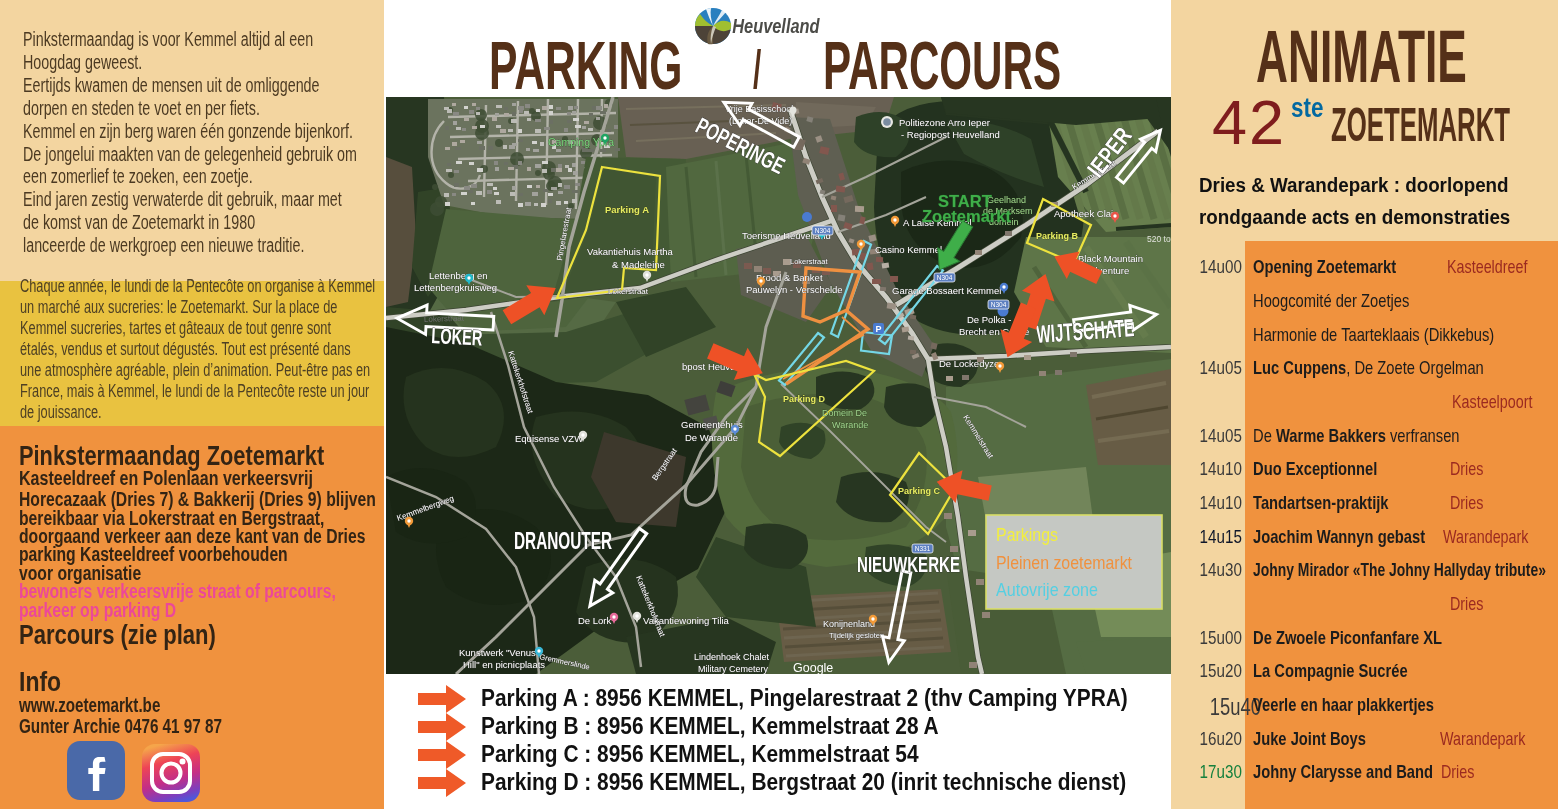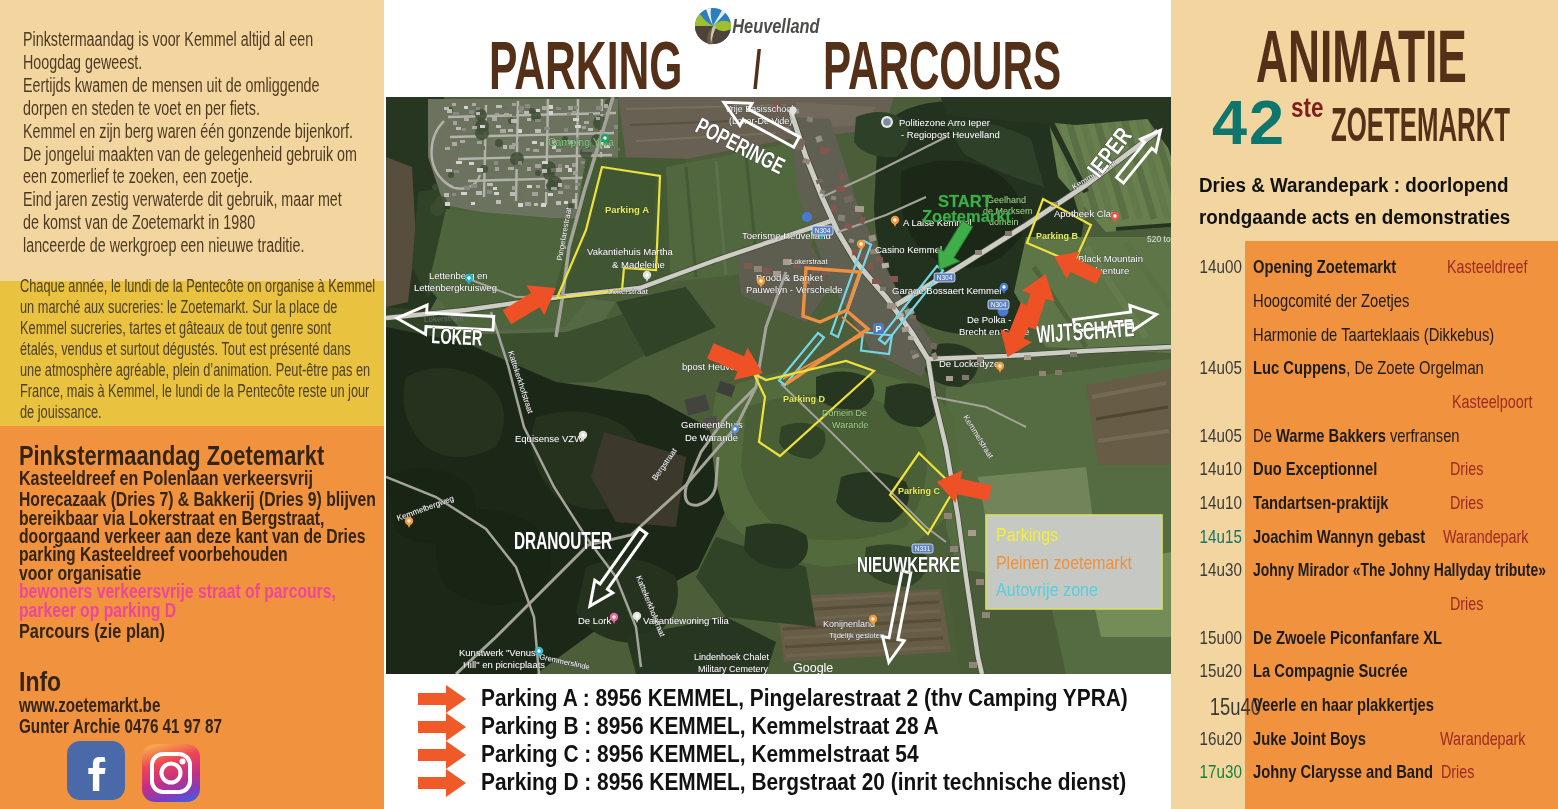--- a/index.html
+++ b/index.html
@@ -44,21 +44,21 @@
 <div class="abs" style="left:19px; top:490px; font-size:20px; font-weight:bold; color:#332414; line-height:18.6px;"><span class="cx" style="transform:scaleX(0.785);">Horecazaak (Dries 7) &amp; Bakkerij (Dries 9) blijven<br>
 bereikbaar via Lokerstraat en Bergstraat,<br>
 doorgaand verkeer aan deze kant van de Dries</span></div>
 
 <div class="abs" style="left:19px; top:545px; font-size:20px; font-weight:bold; color:#332414; line-height:18.6px;"><span class="cx" style="transform:scaleX(0.785);">parking Kasteeldreef voorbehouden<br>
 voor organisatie</span></div>
 
 <div class="abs" style="left:19px; top:582px; font-size:20px; font-weight:bold; color:#ec4899; line-height:18.6px;"><span class="cx" style="transform:scaleX(0.785);">bewoners verkeersvrije straat of parcours,<br>
 parkeer op parking D</span></div>
 
-<div class="abs" style="left:19px; top:620px; font-size:20px; font-weight:bold; color:#332414;"><span class="cx" style="transform:scaleX(0.815);">Parcours (zie plan)</span></div>
+<div class="abs" style="left:19px; top:620px; font-size:27px; font-weight:bold; color:#332414;"><span class="cx" style="transform:scaleX(0.815);">Parcours (zie plan)</span></div>
 
 
 <div class="abs" style="left:19px; top:666px; font-size:28px; font-weight:bold; color:#332414;"><span class="cx" style="transform:scaleX(0.82);">Info</span></div>
 
 <div class="abs" style="left:19px; top:694px; font-size:20px; font-weight:bold; color:#332414;"><span class="cx" style="transform:scaleX(0.76);">www.zoetemarkt.be</span></div>
 
 <div class="abs" style="left:19px; top:715px; font-size:20px; font-weight:bold; color:#332414;"><span class="cx" style="transform:scaleX(0.763);">Gunter Archie 0476 41 97 87</span></div>
 
 <svg class="abs" style="left:67px; top:741px;" width="58" height="59" viewBox="0 0 58 59">
 <rect x="0" y="0" width="58" height="59" rx="13" fill="#4a69a8"></rect>
@@ -717,22 +717,22 @@
 
 <div class="abs" style="left:481px; top:684px; font-size:23px; font-weight:bold; color:#111111; line-height:28px;"><span class="cx" style="transform:scaleX(0.908);">Parking A : 8956 KEMMEL, Pingelarestraat 2 (thv Camping YPRA)<br>
 Parking B : 8956 KEMMEL, Kemmelstraat 28 A<br>
 Parking C : 8956 KEMMEL, Kemmelstraat 54<br>
 Parking D : 8956 KEMMEL, Bergstraat 20 (inrit technische dienst)</span></div>
 
 <div class="abs" style="left:1171px; top:0; width:387px; height:809px; background:#f3d5a0;"></div>
 
 <div class="abs" style="left:1256px; top:14px; font-size:74px; font-weight:bold; color:#553018;"><span class="cx" style="transform:scaleX(0.599);">ANIMATIE</span></div>
 
-<div class="abs" style="left:1212px; top:86px; font-size:63px; font-weight:bold; color:#0f766e;"><span class="cx" style="transform:scaleX(1); letter-spacing:2px;">42</span></div>
-<div class="abs" style="left:1291px; top:92px; font-size:28px; font-weight:bold; color:#7f1d1d;"><span class="cx" style="transform:scaleX(0.8);">ste</span></div>
+<div class="abs" style="left:1212px; top:86px; font-size:63px; font-weight:normal; color:#7f1d1d;"><span class="cx" style="transform:scaleX(1); letter-spacing:2px;">42</span></div>
+<div class="abs" style="left:1291px; top:92px; font-size:28px; font-weight:bold; color:#0369a1;"><span class="cx" style="transform:scaleX(0.8);">ste</span></div>
 <div class="abs" style="left:1331px; top:97px; font-size:48px; font-weight:bold; color:#553018;"><span class="cx" style="transform:scaleX(0.537);">ZOETEMARKT</span></div>
 
 <div class="abs" style="left:1199px; top:170px; font-size:20px; font-weight:bold; color:#111111; line-height:31.5px;"><span class="cx" style="transform:scaleX(0.94);">Dries &amp; Warandepark : doorlopend<br>
 rondgaande acts en demonstraties</span></div>
 
 <div class="abs" style="left:1245px; top:241px; width:313px; height:568px; background:#f0923e;"></div>
 
 <div class="abs" style="left:1176px; top:256px; width:66px; text-align:right; font-size:19px; color:#3a3a3a;"><span class="cx" style="transform:scaleX(0.8); transform-origin:100% 0; display:inline-block;">14u00</span></div>
 <div class="abs" style="left:1253px; top:256px; font-size:19px; color:#1c1c1c;"><span class="cx" style="transform:scaleX(0.775);"><b>Opening Zoetemarkt</b></span></div>
 <div class="abs" style="left:1447px; top:256px; font-size:19px; color:#9b2a20;"><span class="cx" style="transform:scaleX(0.754);">Kasteeldreef</span></div>
@@ -742,21 +742,21 @@
 <div class="abs" style="left:1253px; top:357px; font-size:19px; color:#1c1c1c;"><span class="cx" style="transform:scaleX(0.775);"><b>Luc Cuppens</b>, De Zoete Orgelman</span></div>
 <div class="abs" style="left:1452px; top:391px; font-size:19px; color:#9b2a20;"><span class="cx" style="transform:scaleX(0.754);">Kasteelpoort</span></div>
 <div class="abs" style="left:1176px; top:425px; width:66px; text-align:right; font-size:19px; color:#3a3a3a;"><span class="cx" style="transform:scaleX(0.8); transform-origin:100% 0; display:inline-block;">14u05</span></div>
 <div class="abs" style="left:1253px; top:425px; font-size:19px; color:#1c1c1c;"><span class="cx" style="transform:scaleX(0.775);">De <b>Warme Bakkers</b> verfransen</span></div>
 <div class="abs" style="left:1176px; top:458px; width:66px; text-align:right; font-size:19px; color:#3a3a3a;"><span class="cx" style="transform:scaleX(0.8); transform-origin:100% 0; display:inline-block;">14u10</span></div>
 <div class="abs" style="left:1253px; top:458px; font-size:19px; color:#1c1c1c;"><span class="cx" style="transform:scaleX(0.775);"><b>Duo Exceptionnel</b></span></div>
 <div class="abs" style="left:1450px; top:458px; font-size:19px; color:#9b2a20;"><span class="cx" style="transform:scaleX(0.754);">Dries</span></div>
 <div class="abs" style="left:1176px; top:492px; width:66px; text-align:right; font-size:19px; color:#3a3a3a;"><span class="cx" style="transform:scaleX(0.8); transform-origin:100% 0; display:inline-block;">14u10</span></div>
 <div class="abs" style="left:1253px; top:492px; font-size:19px; color:#1c1c1c;"><span class="cx" style="transform:scaleX(0.775);"><b>Tandartsen-praktijk</b></span></div>
 <div class="abs" style="left:1450px; top:492px; font-size:19px; color:#9b2a20;"><span class="cx" style="transform:scaleX(0.754);">Dries</span></div>
-<div class="abs" style="left:1176px; top:526px; width:66px; text-align:right; font-size:19px; color:#0f766e;"><span class="cx" style="transform:scaleX(0.8); transform-origin:100% 0; display:inline-block;">14u15</span></div>
+<div class="abs" style="left:1176px; top:526px; width:66px; text-align:right; font-size:19px; color:#0f172a;"><span class="cx" style="transform:scaleX(0.8); transform-origin:100% 0; display:inline-block;">14u15</span></div>
 <div class="abs" style="left:1253px; top:526px; font-size:19px; color:#1c1c1c;"><span class="cx" style="transform:scaleX(0.775);"><b>Joachim Wannyn gebast</b></span></div>
 <div class="abs" style="left:1443px; top:526px; font-size:19px; color:#9b2a20;"><span class="cx" style="transform:scaleX(0.754);">Warandepark</span></div>
 <div class="abs" style="left:1176px; top:559px; width:66px; text-align:right; font-size:19px; color:#3a3a3a;"><span class="cx" style="transform:scaleX(0.8); transform-origin:100% 0; display:inline-block;">14u30</span></div>
 <div class="abs" style="left:1253px; top:559px; font-size:19px; color:#1c1c1c;"><span class="cx" style="transform:scaleX(0.732);"><b>Johny Mirador «The Johny Hallyday tribute»</b></span></div>
 <div class="abs" style="left:1450px; top:593px; font-size:19px; color:#9b2a20;"><span class="cx" style="transform:scaleX(0.754);">Dries</span></div>
 <div class="abs" style="left:1176px; top:627px; width:66px; text-align:right; font-size:19px; color:#3a3a3a;"><span class="cx" style="transform:scaleX(0.8); transform-origin:100% 0; display:inline-block;">15u00</span></div>
 <div class="abs" style="left:1253px; top:627px; font-size:19px; color:#1c1c1c;"><span class="cx" style="transform:scaleX(0.775);"><b>De Zwoele Piconfanfare XL</b></span></div>
 <div class="abs" style="left:1176px; top:660px; width:66px; text-align:right; font-size:19px; color:#3a3a3a;"><span class="cx" style="transform:scaleX(0.8); transform-origin:100% 0; display:inline-block;">15u20</span></div>
 <div class="abs" style="left:1253px; top:660px; font-size:19px; color:#1c1c1c;"><span class="cx" style="transform:scaleX(0.775);"><b>La Compagnie Sucrée</b></span></div>
 <div class="abs" style="left:1196px; top:694px; width:66px; text-align:center; font-size:23px; color:#3a3a3a;"><span class="cx" style="transform:scaleX(0.8); transform-origin:100% 0; display:inline-block;">15u40</span></div>

